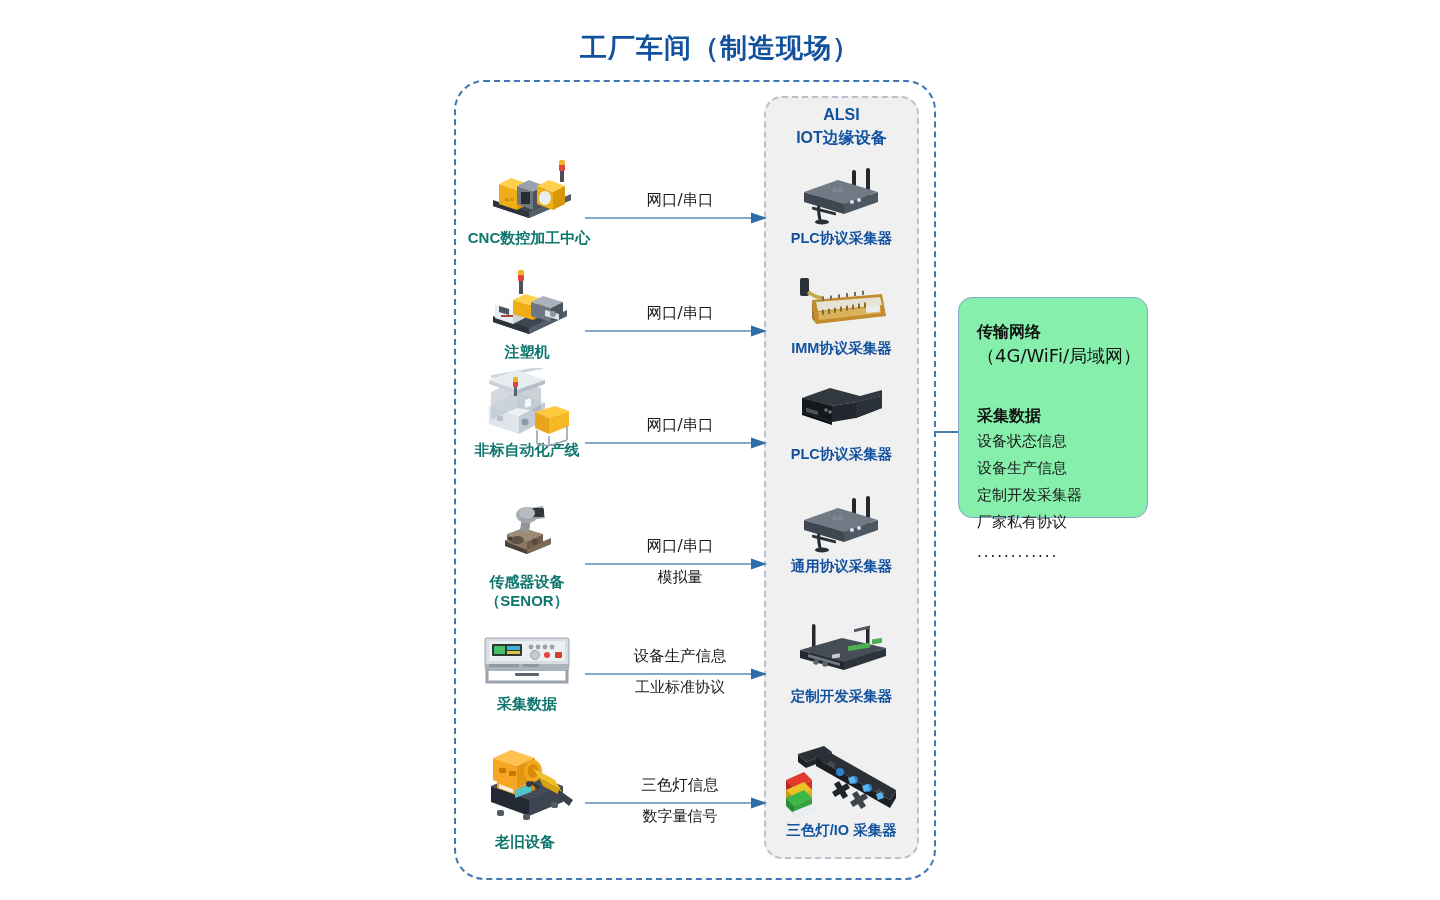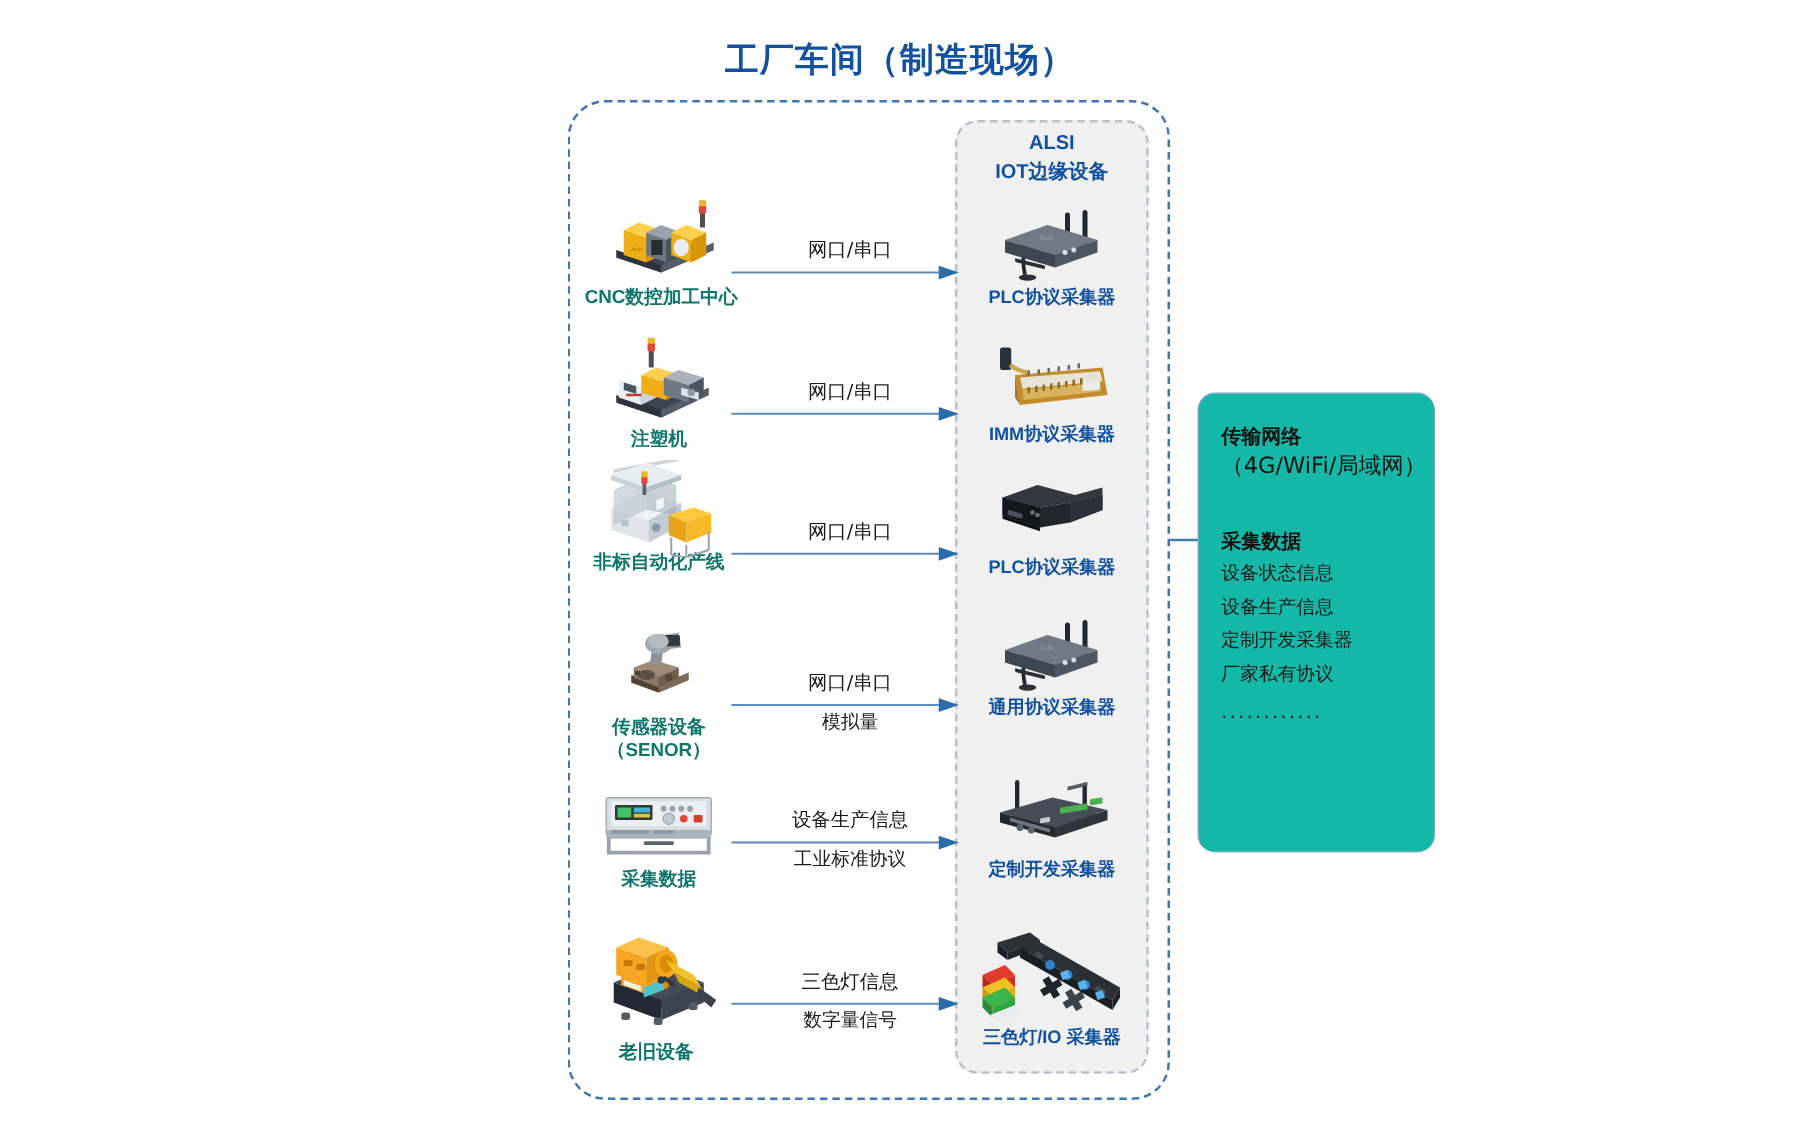--- a/index.html
+++ b/index.html
@@ -135,27 +135,26 @@
     width: 190px;
     height: 12px;
   }
 
   
   #transmission-panel {
     position: absolute;
     left: 958px;
     top: 297px;
     width: 190px;
-    height: 368px;
-    background: #14b8a6;
+    height: 221px;
+    background: #86efac;
     border: 1.5px solid #7fa8cc;
     border-radius: 14px;
     box-sizing: border-box;
     padding: 22px 0 0 18px;
-    margin-top: 17px;
   }
   #connector-line {
     position: absolute;
     left: 936px;
     top: 431px;
     width: 23px;
     height: 2px;
     background: #4a7ea8;
   }
   .tp-heading {

